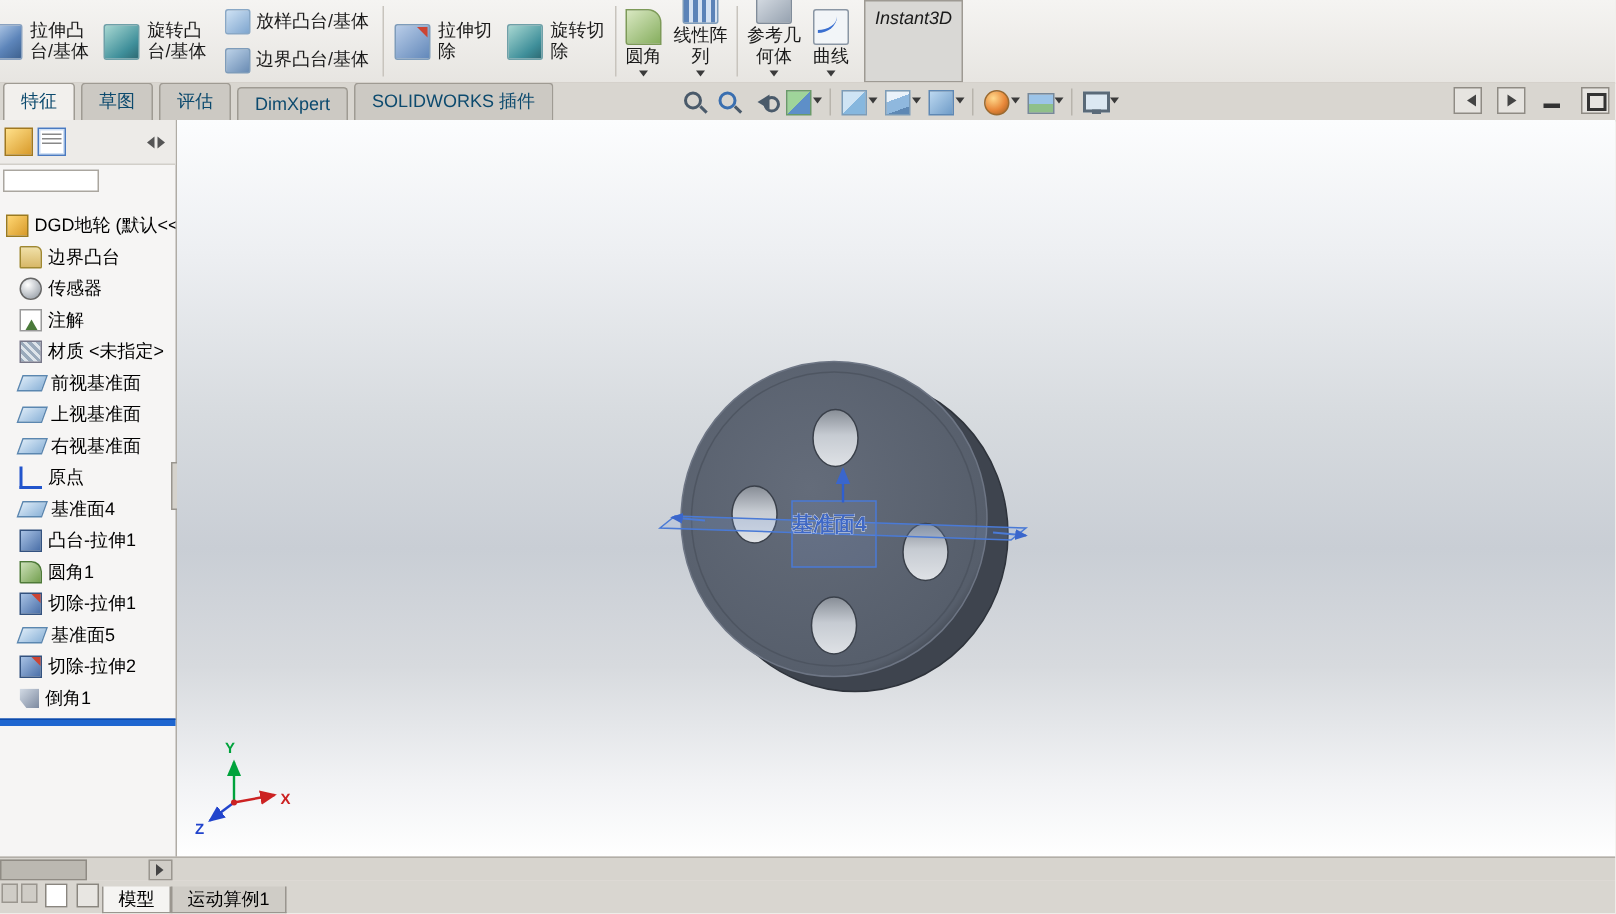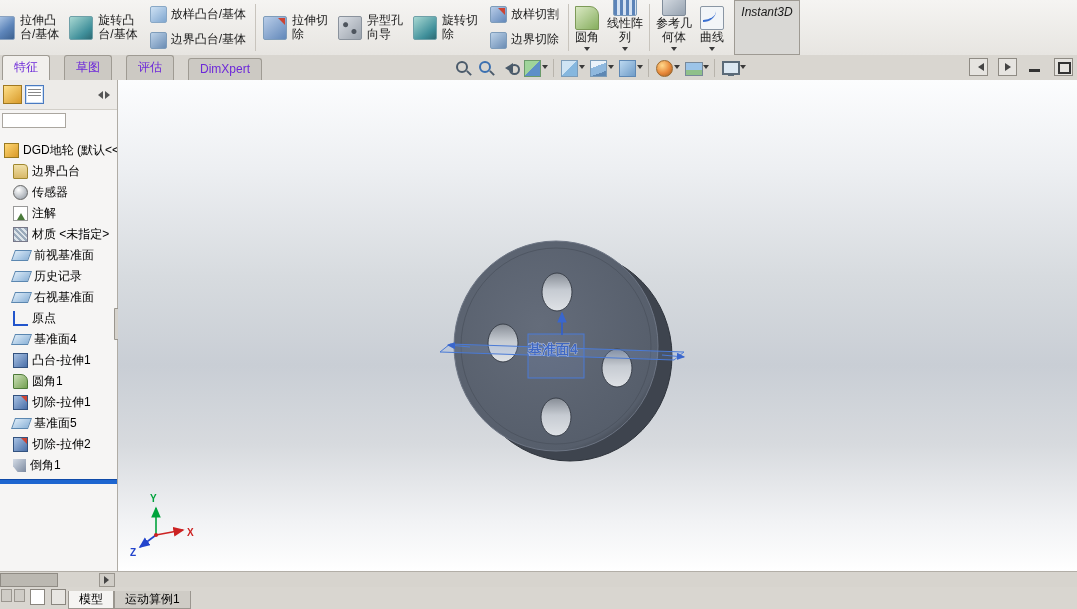--- a/index.html
+++ b/index.html
@@ -41,22 +41,22 @@
   .g-shell{background:linear-gradient(140deg,#cfe0f2,#88aed6);border:2px solid #56799e;}
   .g-int{background:linear-gradient(140deg,#d8c8ec,#8f6fb8);border:1px solid #8a6aa8;}
   .g-mir{background:linear-gradient(90deg,#7fa8d9 0 44%,#eef2f8 44% 56%,#a8c4e4 56% 100%);border:1px solid #7e9cba;}
   .g-ref{background:linear-gradient(140deg,#dfe4ea,#96a2b0);border:1px solid #808c9a;}
   .g-curve{background:#f2f5f8;border:1px solid #8a96a4;}
   .g-curve::after{content:"";position:absolute;left:2px;top:4px;width:13px;height:9px;border-bottom:2px solid #3a6fd0;border-radius:0 0 100% 0;}
 
   
   .tabstrip{position:absolute;top:55px;left:0;right:0;height:25px;background:#d9d6d0;border-bottom:1px solid #a5a199;}
   .tabs{position:absolute;left:2px;bottom:0;display:flex;align-items:flex-end;}
-  .tab{font-size:12px;color:#6d28d9;padding:3px 11px 4px;border:1px solid #9f9b93;border-bottom:none;
-       background:#ccc9c3;margin-right:14px;border-radius:3px 3px 0 0;}
+  .tab{font-size:12px;color:#0c4a6e;padding:3px 11px 4px;border:1px solid #9f9b93;border-bottom:none;
+       background:#ccc9c3;margin-right:4px;border-radius:3px 3px 0 0;}
   .tab.active{background:#f2f0ed;}
   
   .hud{position:absolute;left:452px;top:2px;display:flex;align-items:center;gap:1px;}
   .hud-btn{display:flex;align-items:center;padding:0 1px;height:22px;}
   .hicon{width:20px;height:20px;position:relative;display:inline-block;}
   .mag::before{content:"";position:absolute;left:3px;top:3px;width:8px;height:8px;border:2px solid #4a5a6a;border-radius:50%;}
   .mag::after{content:"";position:absolute;left:13px;top:14px;width:6px;height:2px;background:#4a5a6a;transform:rotate(45deg);}
   .mag.area::before{border-color:#3a6fb0;}
   .prev::before{content:"";position:absolute;left:1px;top:5px;border:5px solid transparent;border-right:8px solid #4a5a6a;}
   .prev::after{content:"";position:absolute;left:10px;top:6px;width:7px;height:7px;border:2px solid #4a5a6a;border-radius:50%;}
@@ -161,38 +161,23 @@
         <span class="rlabel">边界凸台/基体</span>
       </div>
     </div>
     <div class="rsep"></div>
     <div class="cell big">
       <span class="ric g-cut"></span>
       <span class="rlabel">拉伸切
 除</span>
     </div>
     <div class="cell big">
-      <span class="ric g-hole"></span>
-      <span class="rlabel">异型孔
-向导</span>
-    </div>
-    <div class="cell big">
       <span class="ric g-rev"></span>
       <span class="rlabel">旋转切
 除</span>
-    </div>
-    <div class="cell stackcol">
-      <div class="smallbtn">
-        <span class="ric sm g-cut"></span>
-        <span class="rlabel">放样切割</span>
-      </div>
-      <div class="smallbtn">
-        <span class="ric sm g-bound"></span>
-        <span class="rlabel">边界切除</span>
-      </div>
     </div>
     <div class="rsep"></div>
     <div class="cell vert">
       <span class="ric g-fillet"></span>
       <span class="rlabel">圆角</span>
       <span class="car"></span>
     </div>
     <div class="cell vert">
       <span class="ric g-pat"></span>
       <span class="rlabel">线性阵
@@ -215,20 +200,21 @@
       <span class="rlabel">Instant3D</span>
     </div>
   </div>
 
   <div class="tabstrip">
     <div class="tabs">
       <div class="tab active">特征</div>
       <div class="tab">草图</div>
       <div class="tab">评估</div>
       <div class="tab">DimXpert</div>
+      <div class="tab">SOLIDWORKS 插件</div>
     </div>
     <div class="hud">
       <span class="hud-btn">
           <span class="hicon mag"></span>
         </span>
       <span class="hud-btn">
           <span class="hicon mag area"></span>
         </span>
       <span class="hud-btn">
           <span class="hicon prev"></span>
@@ -317,21 +303,21 @@
       <div class="trow child">
         <span class="ti ti-mat"></span>
         <span class="tlabel">材质 &lt;未指定&gt;</span>
       </div>
       <div class="trow child">
         <span class="ti ti-plane"></span>
         <span class="tlabel">前视基准面</span>
       </div>
       <div class="trow child">
         <span class="ti ti-plane"></span>
-        <span class="tlabel">历史记录</span>
+        <span class="tlabel">上视基准面</span>
       </div>
       <div class="trow child">
         <span class="ti ti-plane"></span>
         <span class="tlabel">右视基准面</span>
       </div>
       <div class="trow child">
         <span class="ti ti-origin"></span>
         <span class="tlabel">原点</span>
       </div>
       <div class="trow child">

